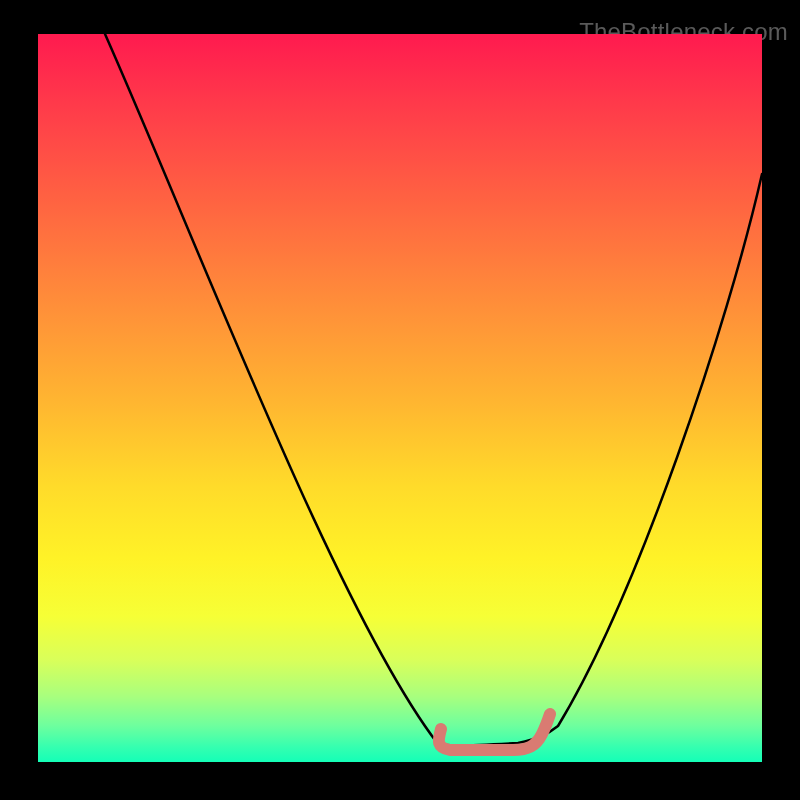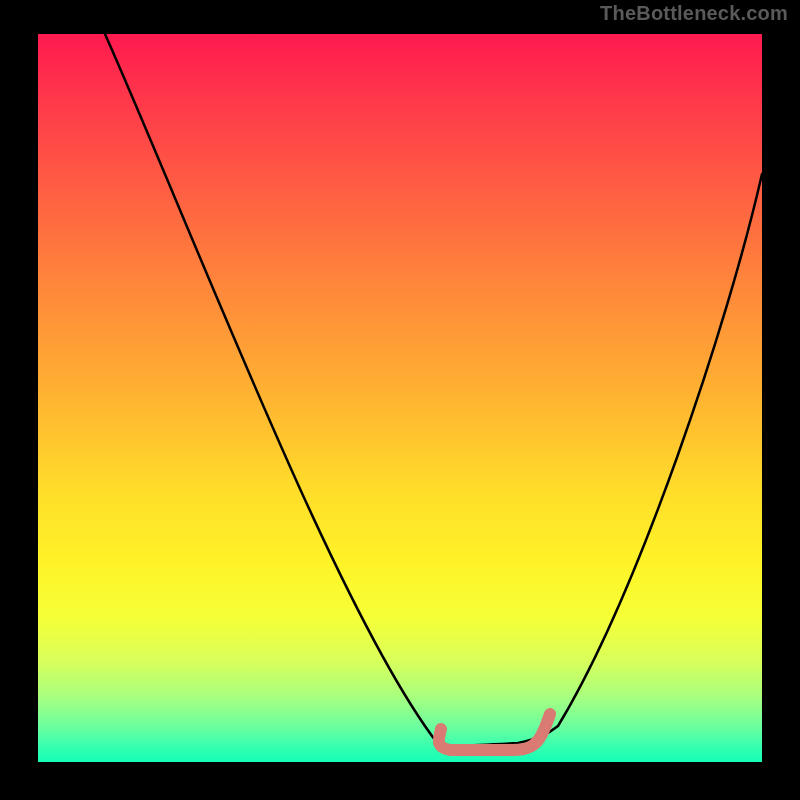--- a/index.html
+++ b/index.html
@@ -5,25 +5,25 @@
   * { margin: 0; padding: 0; box-sizing: border-box; }
   html, body { width: 800px; height: 800px; overflow: hidden; background: #000; }
   .frame {
     position: relative;
     width: 800px;
     height: 800px;
     background: #000;
   }
   .watermark {
     position: absolute;
-    top: 2px;
+    top: 18px;
     right: 12px;
     font-family: Arial, Helvetica, sans-serif;
-    font-size: 20px;
-    font-weight: 700;
+    font-size: 24px;
+    font-weight: 400;
     color: #5a5a5a;
     letter-spacing: 0.2px;
   }
   .plot {
     position: absolute;
     left: 38px;
     top: 34px;
     width: 724px;
     height: 728px;
     overflow: hidden;

